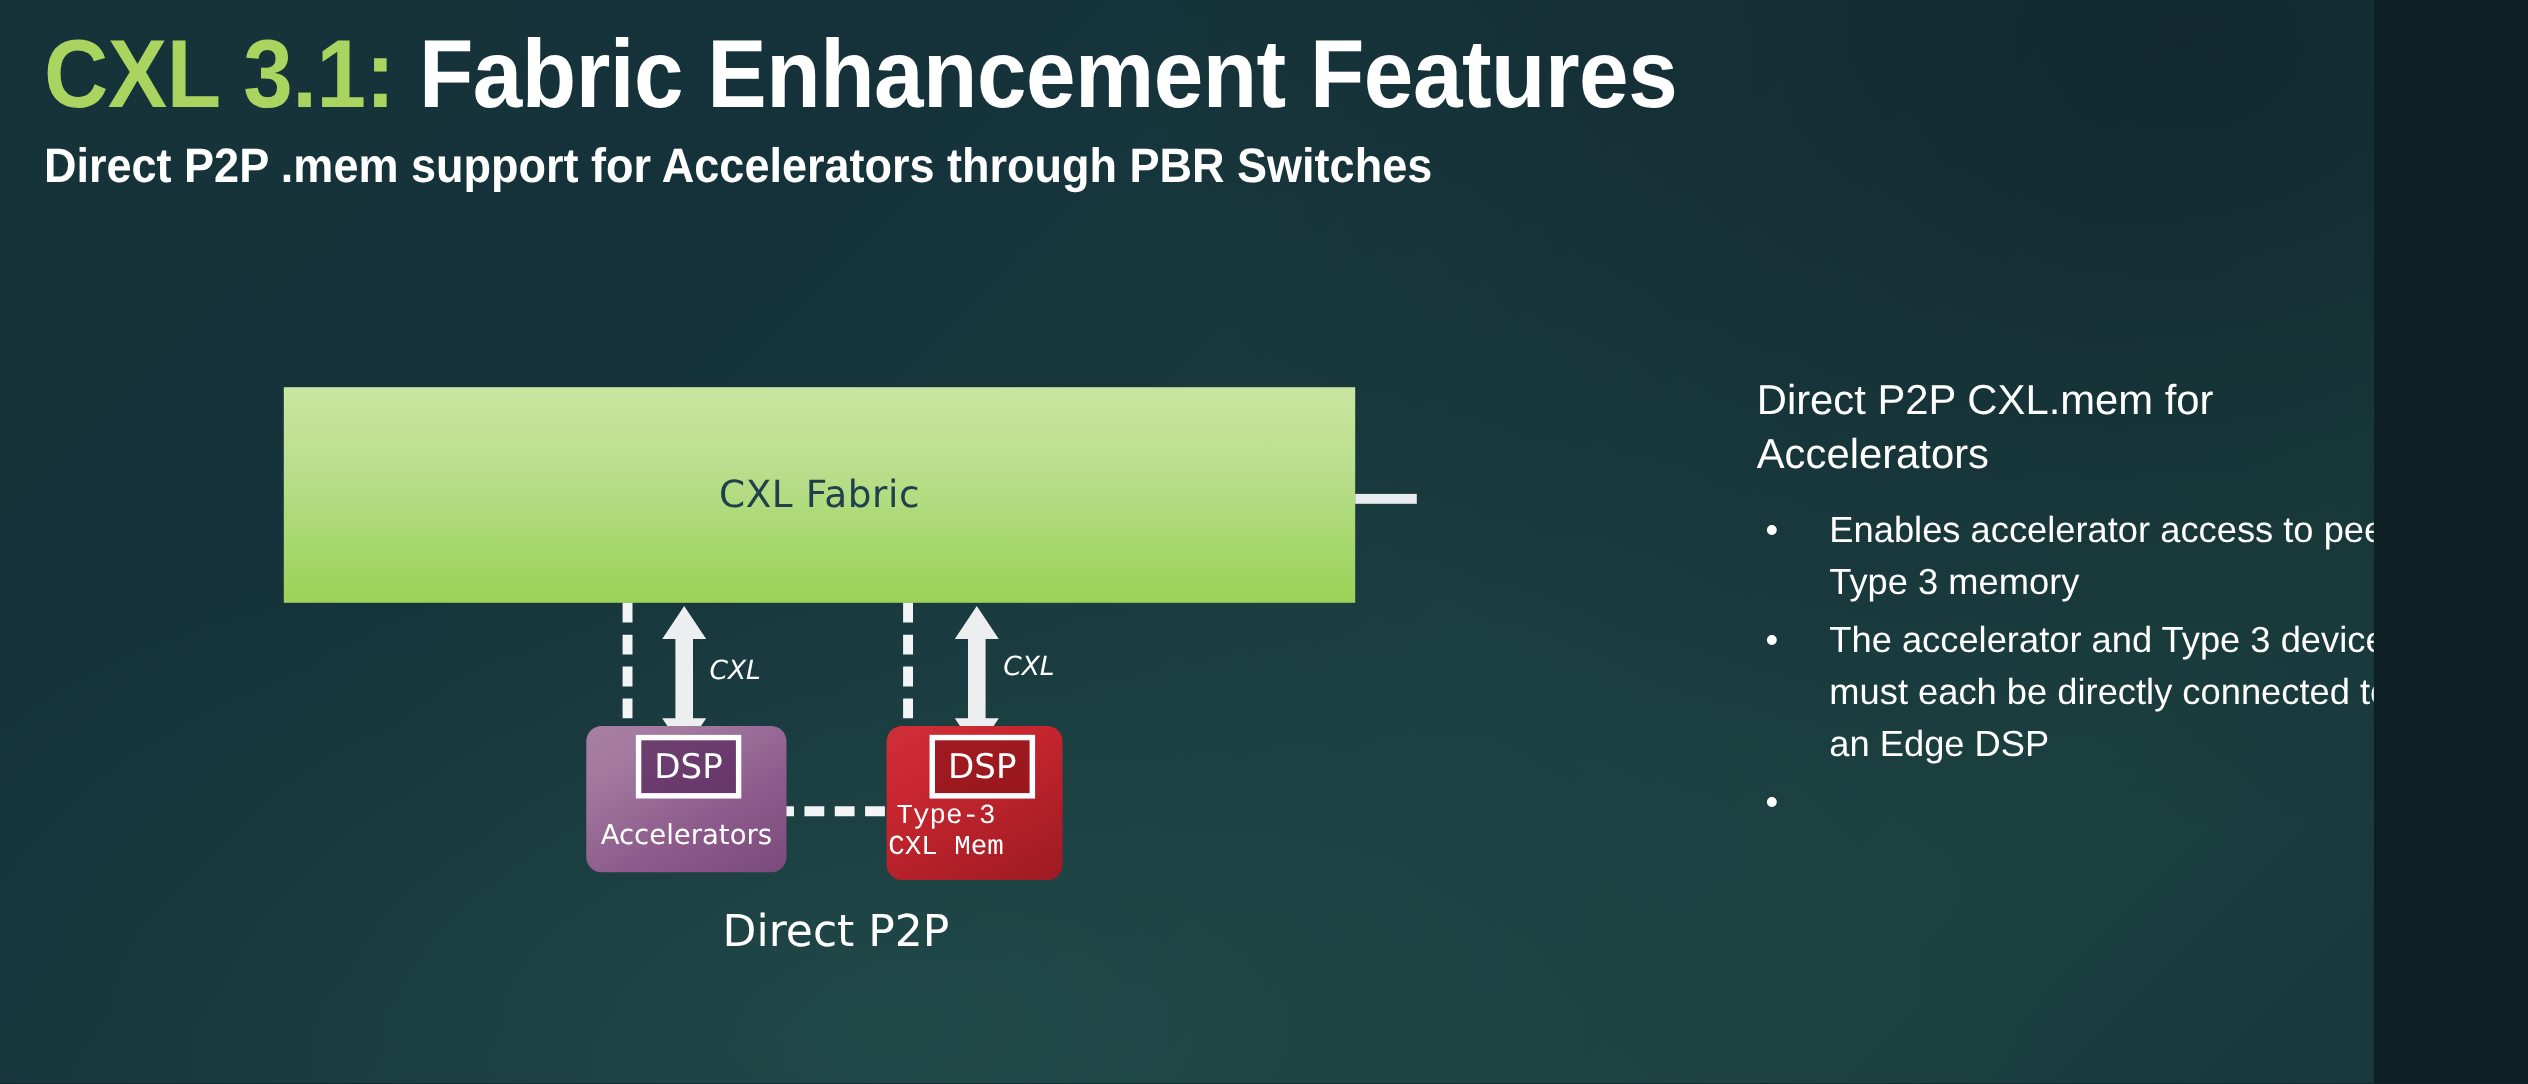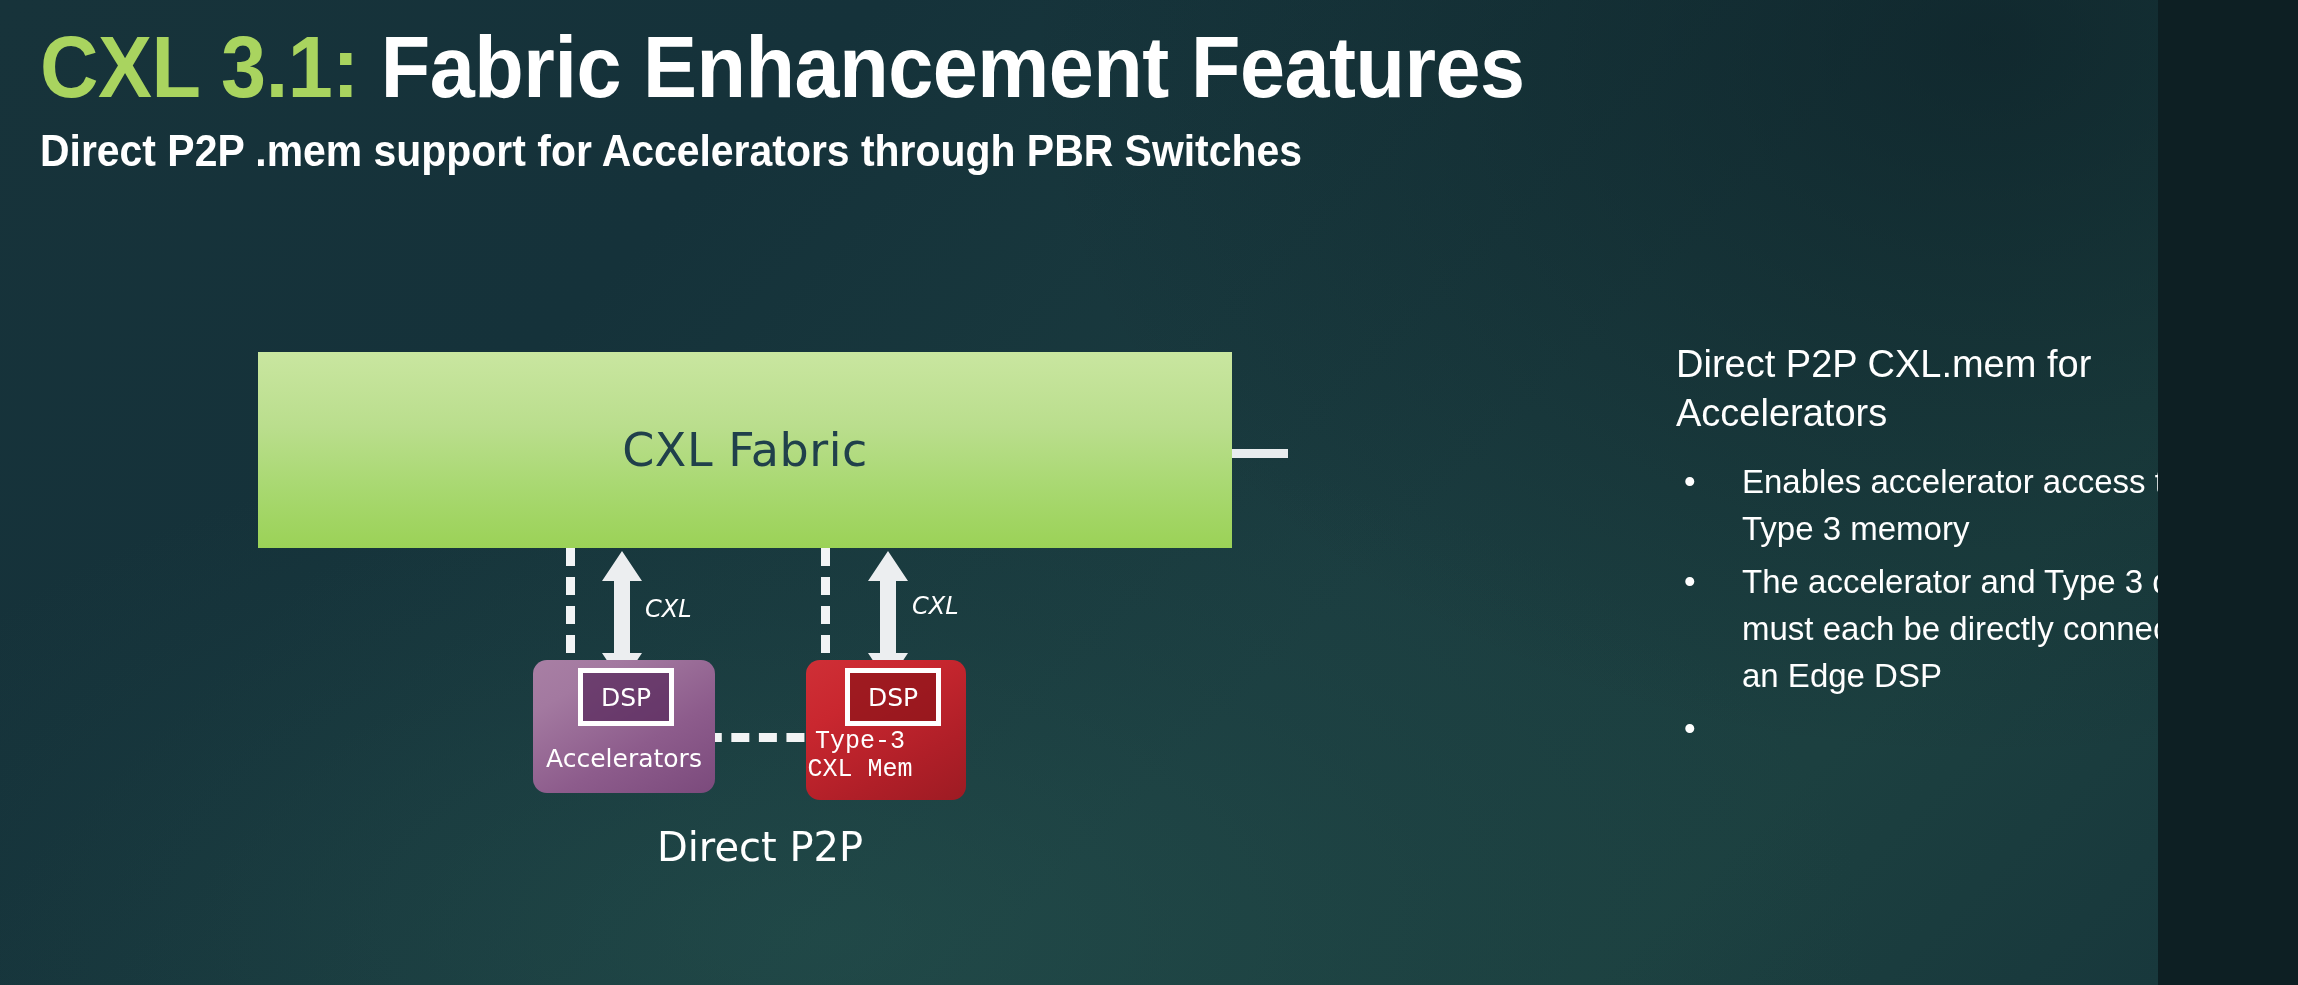--- a/index.html
+++ b/index.html
@@ -68,21 +68,21 @@
     width: 974px; height: 196px;
     background: linear-gradient(180deg, #c9e6a0 0%, #bade8d 38%, #a8d870 70%, #9bd257 100%);
   }
   #fabric-label {
     position: absolute;
     inset: 0;
     display: flex;
     align-items: center;
     justify-content: center;
     font-family: "DejaVu Sans", sans-serif;
-    font-size: 46px;
+    font-size: 34px;
     font-weight: 400;
     color: #20404b;
     letter-spacing: 0.5px;
   }
 
   #fm-connector {
     position: absolute;
     left: 1232px; top: 449px;
     width: 56px; height: 9px;
     background: #e8ecee;
@@ -153,21 +153,21 @@
     width: 160px; height: 140px;
     background: linear-gradient(150deg, #cf2f36 0%, #c9272f 30%, #b01f28 70%, #9d1b23 100%);
   }
   .dsp-box {
     position: absolute;
     border: 5px solid #ffffff;
     display: flex;
     align-items: center;
     justify-content: center;
     font-family: "DejaVu Sans", sans-serif;
-    font-size: 25px;
+    font-size: 31px;
     color: #ffffff;
   }
   #dsp-accelerator {
     left: 578px; top: 668px;
     width: 86px; height: 48px;
     background: rgba(88,40,92,0.72);
   }
   #dsp-type3 {
     left: 845px; top: 668px;
     width: 86px; height: 48px;
@@ -190,21 +190,21 @@
     left: 600px; top: 824px;
     width: 320px;
     text-align: center;
     font-family: "DejaVu Sans", sans-serif;
     font-size: 40px;
     color: #ffffff;
   }
 
   
   #text-panel {
-    left: 1676px; top: 340px;
+    left: 1597px; top: 340px;
     width: 610px;
   }
   #panel-heading {
     font-family: "Liberation Sans", sans-serif;
     font-size: 38px;
     font-weight: 400;
     line-height: 1.28;
     color: #ffffff;
     margin-bottom: 22px;
   }

